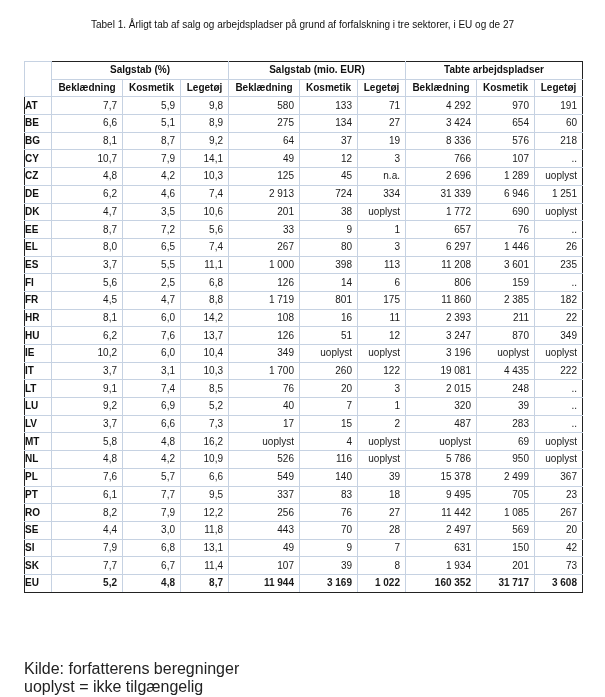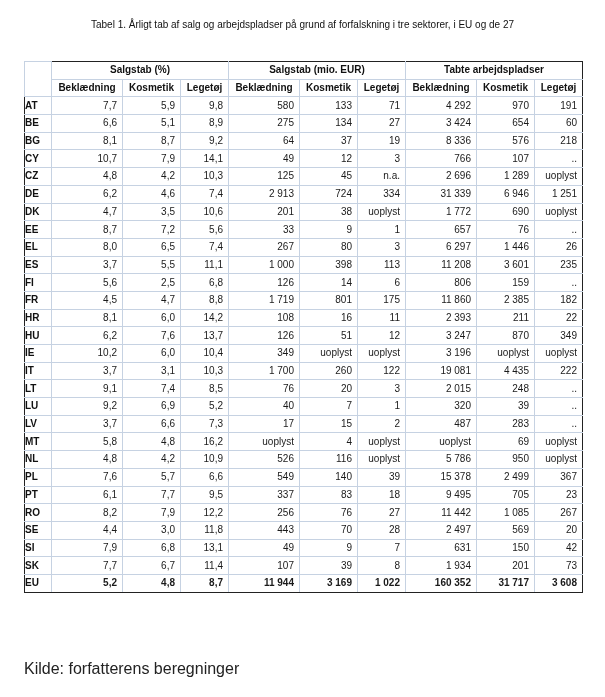--- a/index.html
+++ b/index.html
@@ -394,13 +394,14 @@
         <td class="num bb">1 022</td>
         <td class="num bl bb">160 352</td>
         <td class="num bb">31 717</td>
         <td class="num br bb">3 608</td>
       </tr>
     </tbody>
 </table>
 
 <div class="notes">
   <div>Kilde: forfatterens beregninger</div>
+  <div>uoplyst = ikke tilgængelig</div>
 </div>
 
 </body></html>

